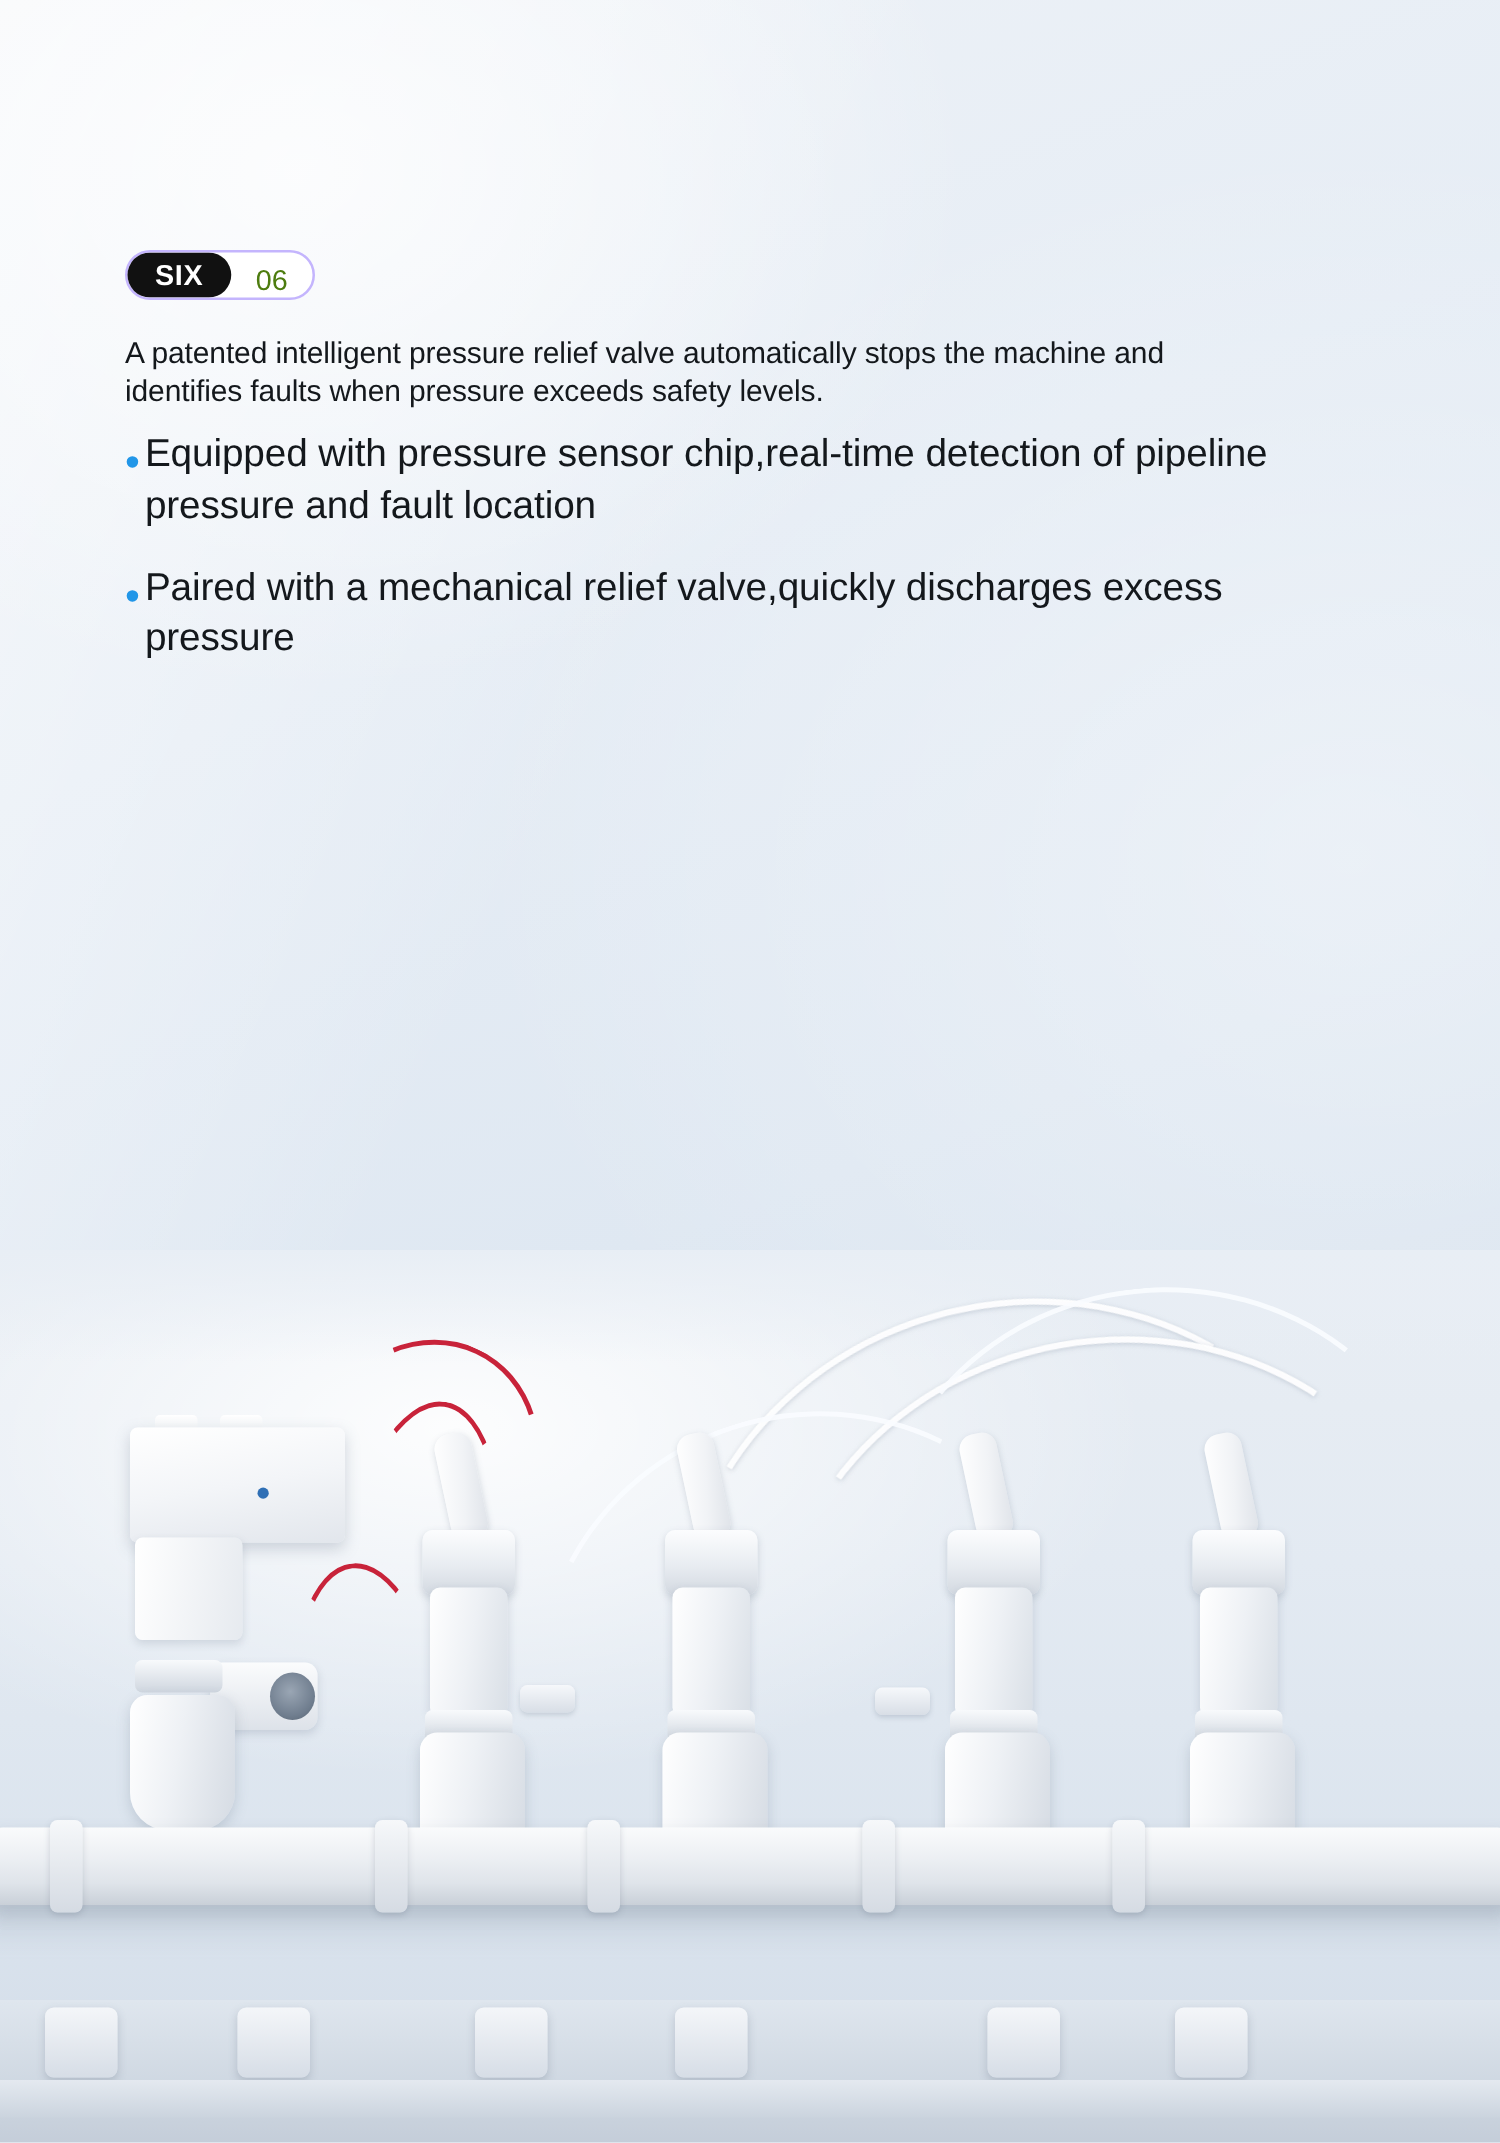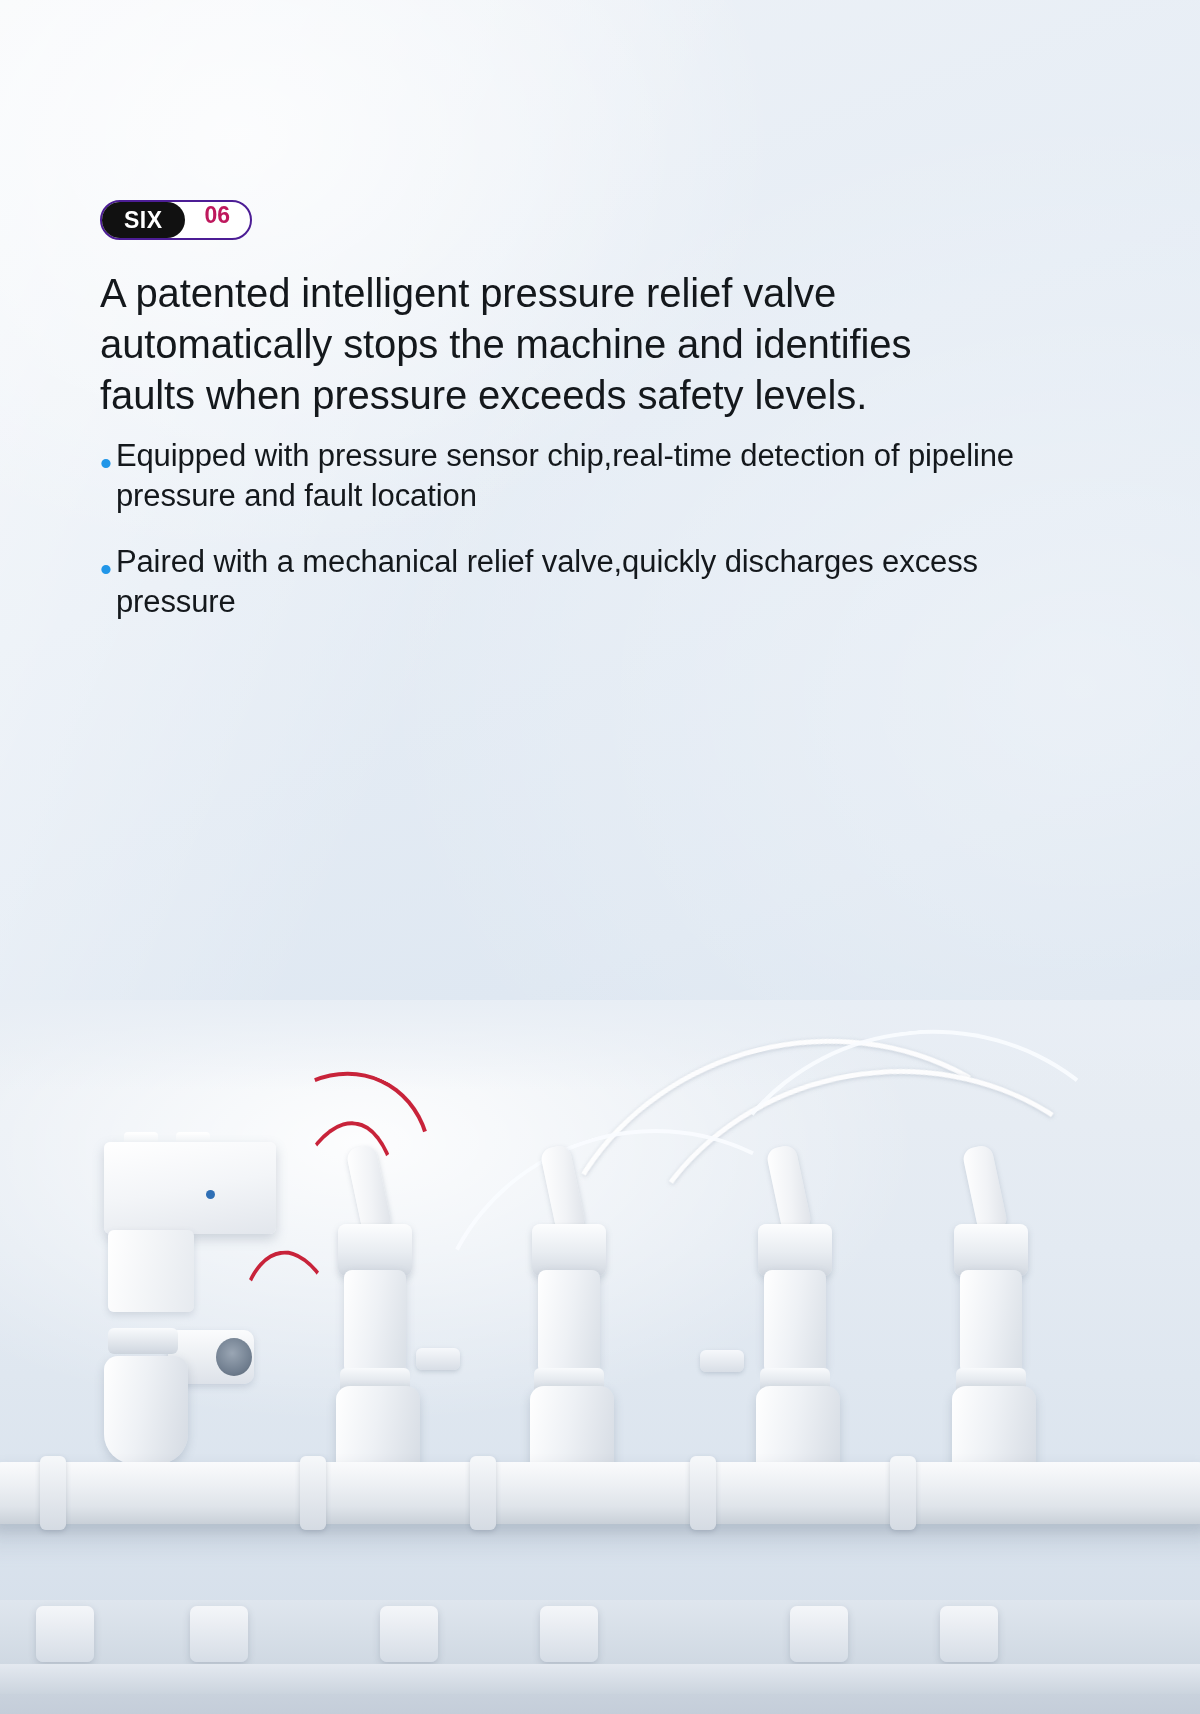--- a/index.html
+++ b/index.html
@@ -37,52 +37,52 @@
     color: #2196e8;
     font-size: 49px;
     font-weight: 700;
     line-height: 1.28;
     letter-spacing: 0.2px;
     max-width: 800px;
   }
 
   .badge {
     display: inline-flex;
-    align-items: flex-start;
+    align-items: flex-end;
     margin-top: 62px;
     height: 40px;
-    border: 2px solid #4c1d95;
+    border: 2px solid #c4b5fd;
     border-radius: 20px;
     background: #ffffff;
     padding-right: 20px;
     overflow: hidden;
   }
   .badge-word {
     background: #111111;
     color: #ffffff;
     font-size: 23px;
     font-weight: 700;
     letter-spacing: 0.5px;
     height: 100%;
     display: flex;
     align-items: center;
     padding: 0 22px 0 24px;
     border-radius: 20px;
     margin-left: -2px;
   }
   .badge-num {
-    color: #be185d;
+    color: #4d7c0f;
     font-size: 23px;
-    font-weight: 700;
+    font-weight: 400;
     margin-left: 20px;
   }
 
   .lead {
     margin-top: 28px;
-    font-size: 40px;
+    font-size: 24px;
     line-height: 1.28;
     color: #14181c;
     max-width: 900px;
     letter-spacing: -0.1px;
   }
 
   .features-title {
     margin-top: 62px;
     color: #2196e8;
     font-size: 33px;

